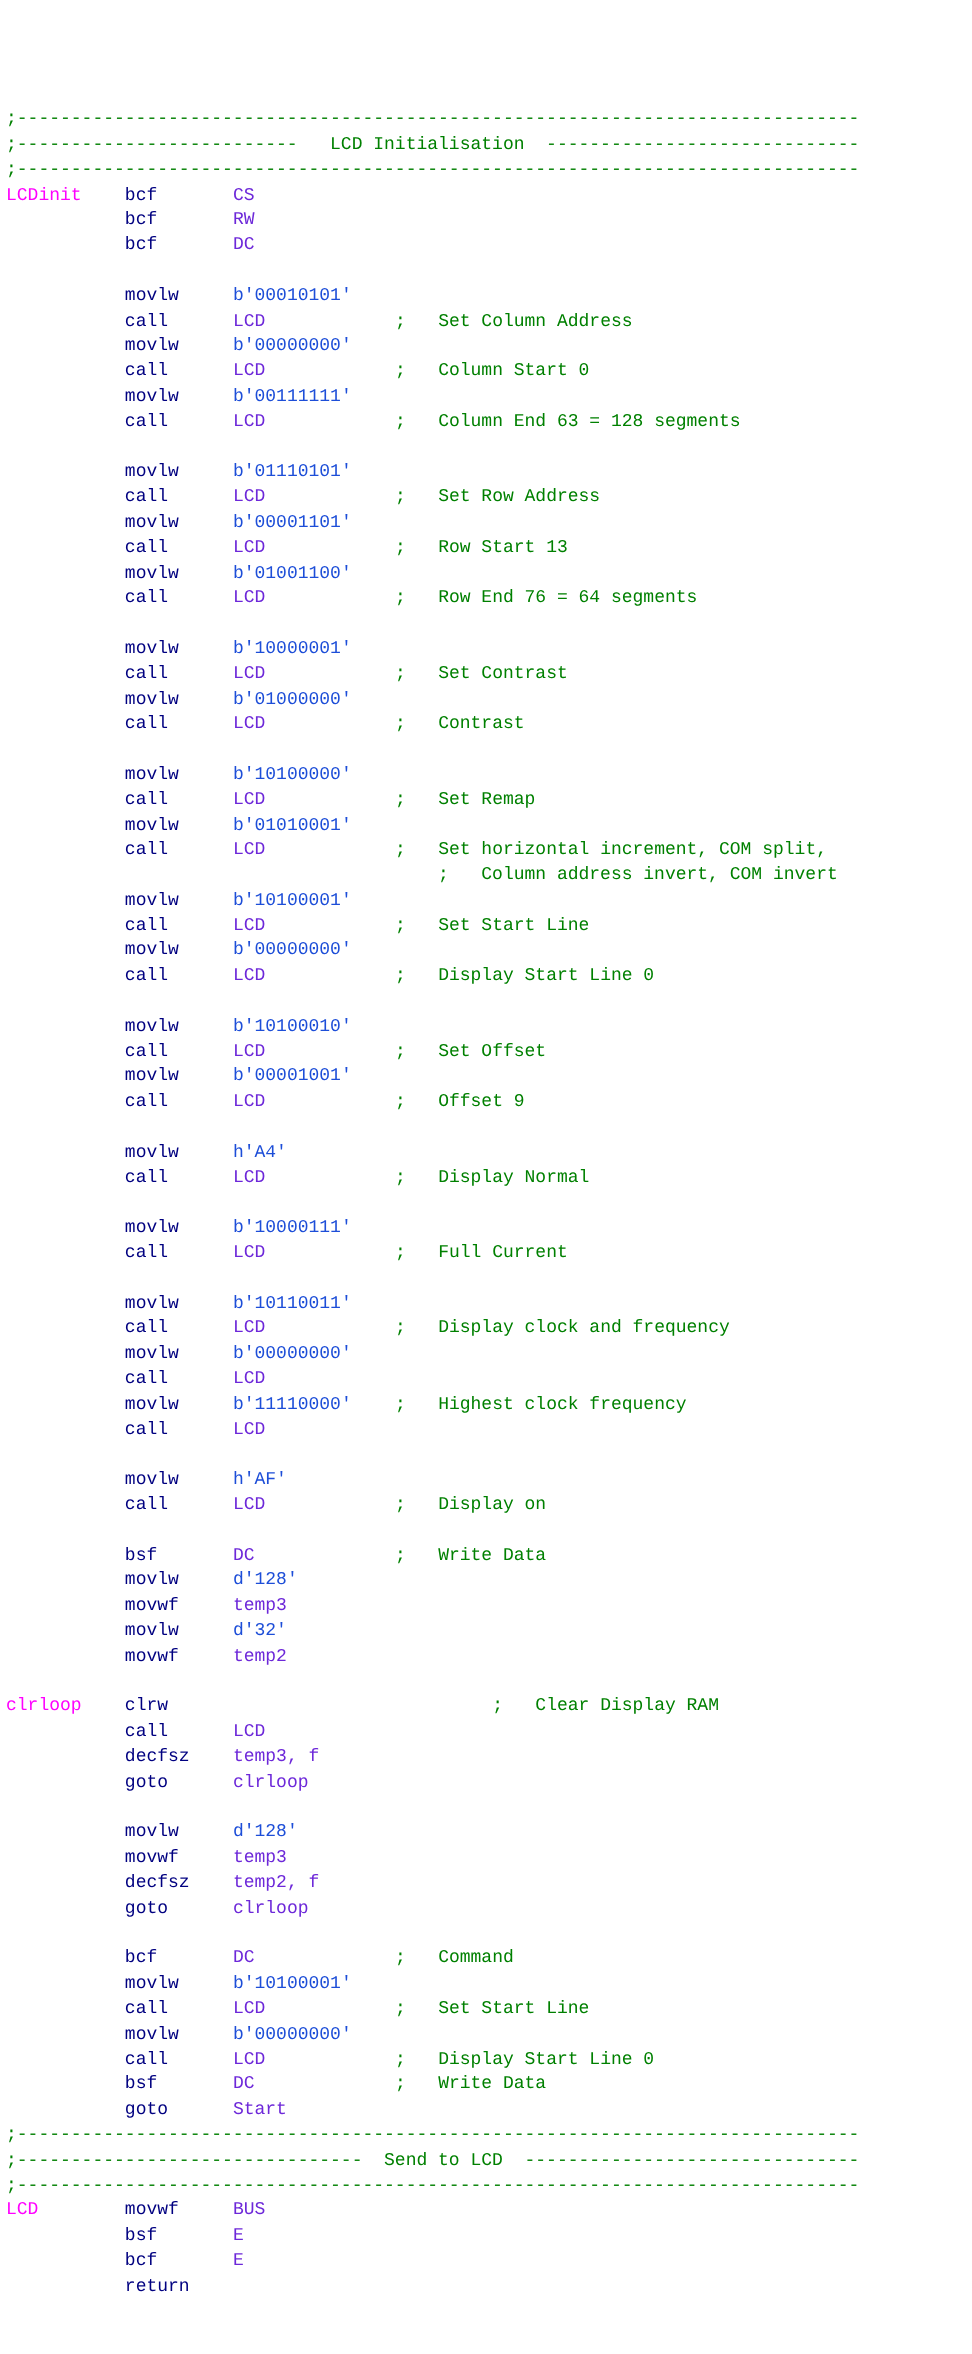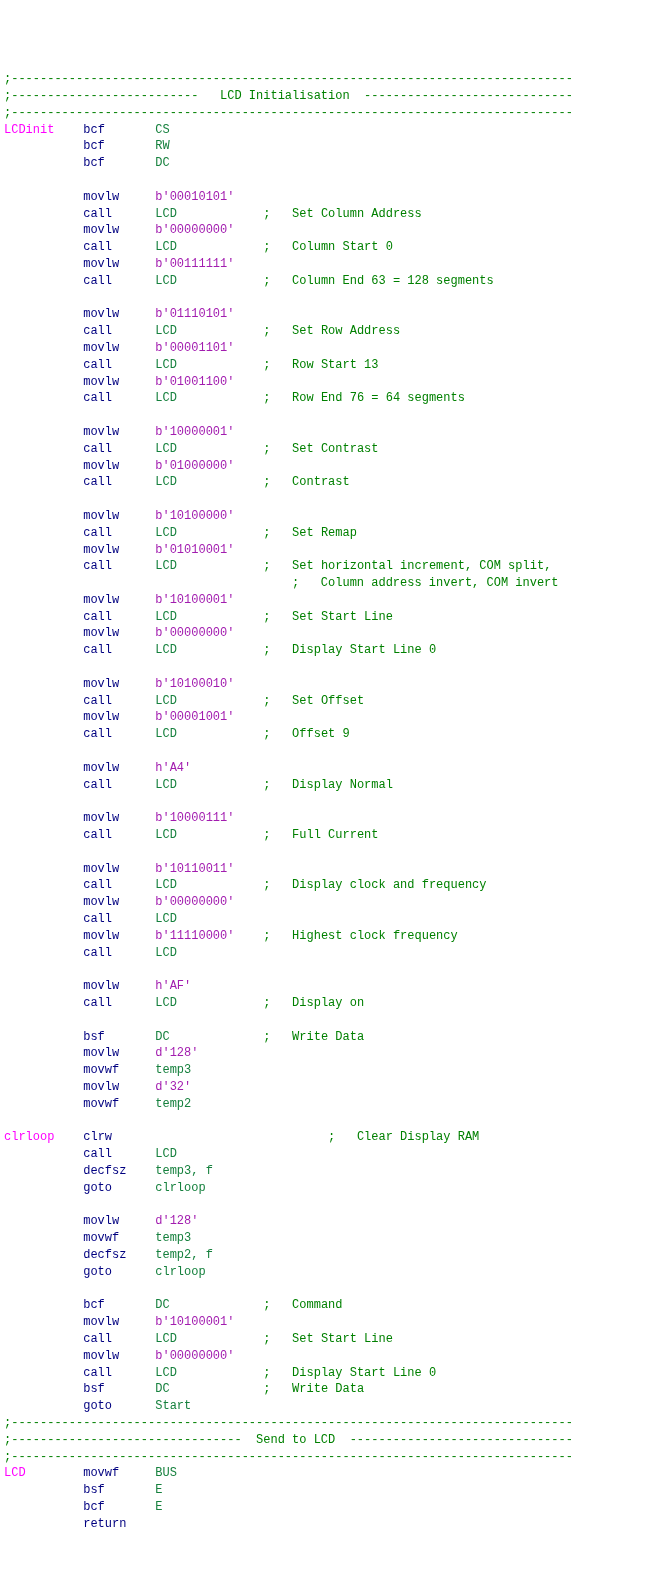--- a/index.html
+++ b/index.html
@@ -7,22 +7,22 @@
     padding: 4px;
     background: #ffffff;
     font-family: "Courier New", Courier, monospace;
     font-size: 12px;
     line-height: 1.4;
     white-space: pre;
     color: #000;
   }
   .code-block { display: block; }
   .kw { color: #000080; }       
-  .op { color: #15803d; }       
-  .lit { color: #a21caf; }      
+  .op { color: #6d28d9; }       
+  .lit { color: #1d4ed8; }      
   .cm { color: #008000; }       
   .lbl { color: #ff00ff; }      
   .line { display: block; }
 </style>
 </head>
 <body>
 
 
 
 <div class="code-block"><span class="line"><span class="cm">;------------------------------------------------------------------------------</span></span><span class="line"><span class="cm">;--------------------------   LCD Initialisation  -----------------------------</span></span><span class="line"><span class="cm">;------------------------------------------------------------------------------</span></span><span class="line"><span class="lbl">LCDinit</span>    <span class="kw">bcf</span>       <span class="op">CS</span></span><span class="line"><span class="lbl"></span>           <span class="kw">bcf</span>       <span class="op">RW</span></span><span class="line"><span class="lbl"></span>           <span class="kw">bcf</span>       <span class="op">DC</span></span><span class="line"> </span><span class="line"><span class="lbl"></span>           <span class="kw">movlw</span>     <span class="lit">b'00010101'</span></span><span class="line"><span class="lbl"></span>           <span class="kw">call</span>      <span class="op">LCD</span>            <span class="cm">;   Set Column Address</span></span><span class="line"><span class="lbl"></span>           <span class="kw">movlw</span>     <span class="lit">b'00000000'</span></span><span class="line"><span class="lbl"></span>           <span class="kw">call</span>      <span class="op">LCD</span>            <span class="cm">;   Column Start 0</span></span><span class="line"><span class="lbl"></span>           <span class="kw">movlw</span>     <span class="lit">b'00111111'</span></span><span class="line"><span class="lbl"></span>           <span class="kw">call</span>      <span class="op">LCD</span>            <span class="cm">;   Column End 63 = 128 segments</span></span><span class="line"> </span><span class="line"><span class="lbl"></span>           <span class="kw">movlw</span>     <span class="lit">b'01110101'</span></span><span class="line"><span class="lbl"></span>           <span class="kw">call</span>      <span class="op">LCD</span>            <span class="cm">;   Set Row Address</span></span><span class="line"><span class="lbl"></span>           <span class="kw">movlw</span>     <span class="lit">b'00001101'</span></span><span class="line"><span class="lbl"></span>           <span class="kw">call</span>      <span class="op">LCD</span>            <span class="cm">;   Row Start 13</span></span><span class="line"><span class="lbl"></span>           <span class="kw">movlw</span>     <span class="lit">b'01001100'</span></span><span class="line"><span class="lbl"></span>           <span class="kw">call</span>      <span class="op">LCD</span>            <span class="cm">;   Row End 76 = 64 segments</span></span><span class="line"> </span><span class="line"><span class="lbl"></span>           <span class="kw">movlw</span>     <span class="lit">b'10000001'</span></span><span class="line"><span class="lbl"></span>           <span class="kw">call</span>      <span class="op">LCD</span>            <span class="cm">;   Set Contrast</span></span><span class="line"><span class="lbl"></span>           <span class="kw">movlw</span>     <span class="lit">b'01000000'</span></span><span class="line"><span class="lbl"></span>           <span class="kw">call</span>      <span class="op">LCD</span>            <span class="cm">;   Contrast</span></span><span class="line"> </span><span class="line"><span class="lbl"></span>           <span class="kw">movlw</span>     <span class="lit">b'10100000'</span></span><span class="line"><span class="lbl"></span>           <span class="kw">call</span>      <span class="op">LCD</span>            <span class="cm">;   Set Remap</span></span><span class="line"><span class="lbl"></span>           <span class="kw">movlw</span>     <span class="lit">b'01010001'</span></span><span class="line"><span class="lbl"></span>           <span class="kw">call</span>      <span class="op">LCD</span>            <span class="cm">;   Set horizontal increment, COM split,</span></span><span class="line"><span class="cm">                                        ;   Column address invert, COM invert</span></span><span class="line"><span class="lbl"></span>           <span class="kw">movlw</span>     <span class="lit">b'10100001'</span></span><span class="line"><span class="lbl"></span>           <span class="kw">call</span>      <span class="op">LCD</span>            <span class="cm">;   Set Start Line</span></span><span class="line"><span class="lbl"></span>           <span class="kw">movlw</span>     <span class="lit">b'00000000'</span></span><span class="line"><span class="lbl"></span>           <span class="kw">call</span>      <span class="op">LCD</span>            <span class="cm">;   Display Start Line 0</span></span><span class="line"> </span><span class="line"><span class="lbl"></span>           <span class="kw">movlw</span>     <span class="lit">b'10100010'</span></span><span class="line"><span class="lbl"></span>           <span class="kw">call</span>      <span class="op">LCD</span>            <span class="cm">;   Set Offset</span></span><span class="line"><span class="lbl"></span>           <span class="kw">movlw</span>     <span class="lit">b'00001001'</span></span><span class="line"><span class="lbl"></span>           <span class="kw">call</span>      <span class="op">LCD</span>            <span class="cm">;   Offset 9</span></span><span class="line"> </span><span class="line"><span class="lbl"></span>           <span class="kw">movlw</span>     <span class="lit">h'A4'</span></span><span class="line"><span class="lbl"></span>           <span class="kw">call</span>      <span class="op">LCD</span>            <span class="cm">;   Display Normal</span></span><span class="line"> </span><span class="line"><span class="lbl"></span>           <span class="kw">movlw</span>     <span class="lit">b'10000111'</span></span><span class="line"><span class="lbl"></span>           <span class="kw">call</span>      <span class="op">LCD</span>            <span class="cm">;   Full Current</span></span><span class="line"> </span><span class="line"><span class="lbl"></span>           <span class="kw">movlw</span>     <span class="lit">b'10110011'</span></span><span class="line"><span class="lbl"></span>           <span class="kw">call</span>      <span class="op">LCD</span>            <span class="cm">;   Display clock and frequency</span></span><span class="line"><span class="lbl"></span>           <span class="kw">movlw</span>     <span class="lit">b'00000000'</span></span><span class="line"><span class="lbl"></span>           <span class="kw">call</span>      <span class="op">LCD</span></span><span class="line"><span class="lbl"></span>           <span class="kw">movlw</span>     <span class="lit">b'11110000'</span>    <span class="cm">;   Highest clock frequency</span></span><span class="line"><span class="lbl"></span>           <span class="kw">call</span>      <span class="op">LCD</span></span><span class="line"> </span><span class="line"><span class="lbl"></span>           <span class="kw">movlw</span>     <span class="lit">h'AF'</span></span><span class="line"><span class="lbl"></span>           <span class="kw">call</span>      <span class="op">LCD</span>            <span class="cm">;   Display on</span></span><span class="line"> </span><span class="line"><span class="lbl"></span>           <span class="kw">bsf</span>       <span class="op">DC</span>             <span class="cm">;   Write Data</span></span><span class="line"><span class="lbl"></span>           <span class="kw">movlw</span>     <span class="lit">d'128'</span></span><span class="line"><span class="lbl"></span>           <span class="kw">movwf</span>     <span class="op">temp3</span></span><span class="line"><span class="lbl"></span>           <span class="kw">movlw</span>     <span class="lit">d'32'</span></span><span class="line"><span class="lbl"></span>           <span class="kw">movwf</span>     <span class="op">temp2</span></span><span class="line"> </span><span class="line"><span class="lbl">clrloop</span>    <span class="kw">clrw</span>      <span class="op"></span>                        <span class="cm">;   Clear Display RAM</span></span><span class="line"><span class="lbl"></span>           <span class="kw">call</span>      <span class="op">LCD</span></span><span class="line"><span class="lbl"></span>           <span class="kw">decfsz</span>    <span class="op">temp3, f</span></span><span class="line"><span class="lbl"></span>           <span class="kw">goto</span>      <span class="op">clrloop</span></span><span class="line"> </span><span class="line"><span class="lbl"></span>           <span class="kw">movlw</span>     <span class="lit">d'128'</span></span><span class="line"><span class="lbl"></span>           <span class="kw">movwf</span>     <span class="op">temp3</span></span><span class="line"><span class="lbl"></span>           <span class="kw">decfsz</span>    <span class="op">temp2, f</span></span><span class="line"><span class="lbl"></span>           <span class="kw">goto</span>      <span class="op">clrloop</span></span><span class="line"> </span><span class="line"><span class="lbl"></span>           <span class="kw">bcf</span>       <span class="op">DC</span>             <span class="cm">;   Command</span></span><span class="line"><span class="lbl"></span>           <span class="kw">movlw</span>     <span class="lit">b'10100001'</span></span><span class="line"><span class="lbl"></span>           <span class="kw">call</span>      <span class="op">LCD</span>            <span class="cm">;   Set Start Line</span></span><span class="line"><span class="lbl"></span>           <span class="kw">movlw</span>     <span class="lit">b'00000000'</span></span><span class="line"><span class="lbl"></span>           <span class="kw">call</span>      <span class="op">LCD</span>            <span class="cm">;   Display Start Line 0</span></span><span class="line"><span class="lbl"></span>           <span class="kw">bsf</span>       <span class="op">DC</span>             <span class="cm">;   Write Data</span></span><span class="line"><span class="lbl"></span>           <span class="kw">goto</span>      <span class="op">Start</span></span><span class="line"><span class="cm">;------------------------------------------------------------------------------</span></span><span class="line"><span class="cm">;--------------------------------  Send to LCD  -------------------------------</span></span><span class="line"><span class="cm">;------------------------------------------------------------------------------</span></span><span class="line"><span class="lbl">LCD</span>        <span class="kw">movwf</span>     <span class="op">BUS</span></span><span class="line"><span class="lbl"></span>           <span class="kw">bsf</span>       <span class="op">E</span></span><span class="line"><span class="lbl"></span>           <span class="kw">bcf</span>       <span class="op">E</span></span><span class="line"><span class="lbl"></span>           <span class="kw">return</span>    <span class="op"></span></span></div>

